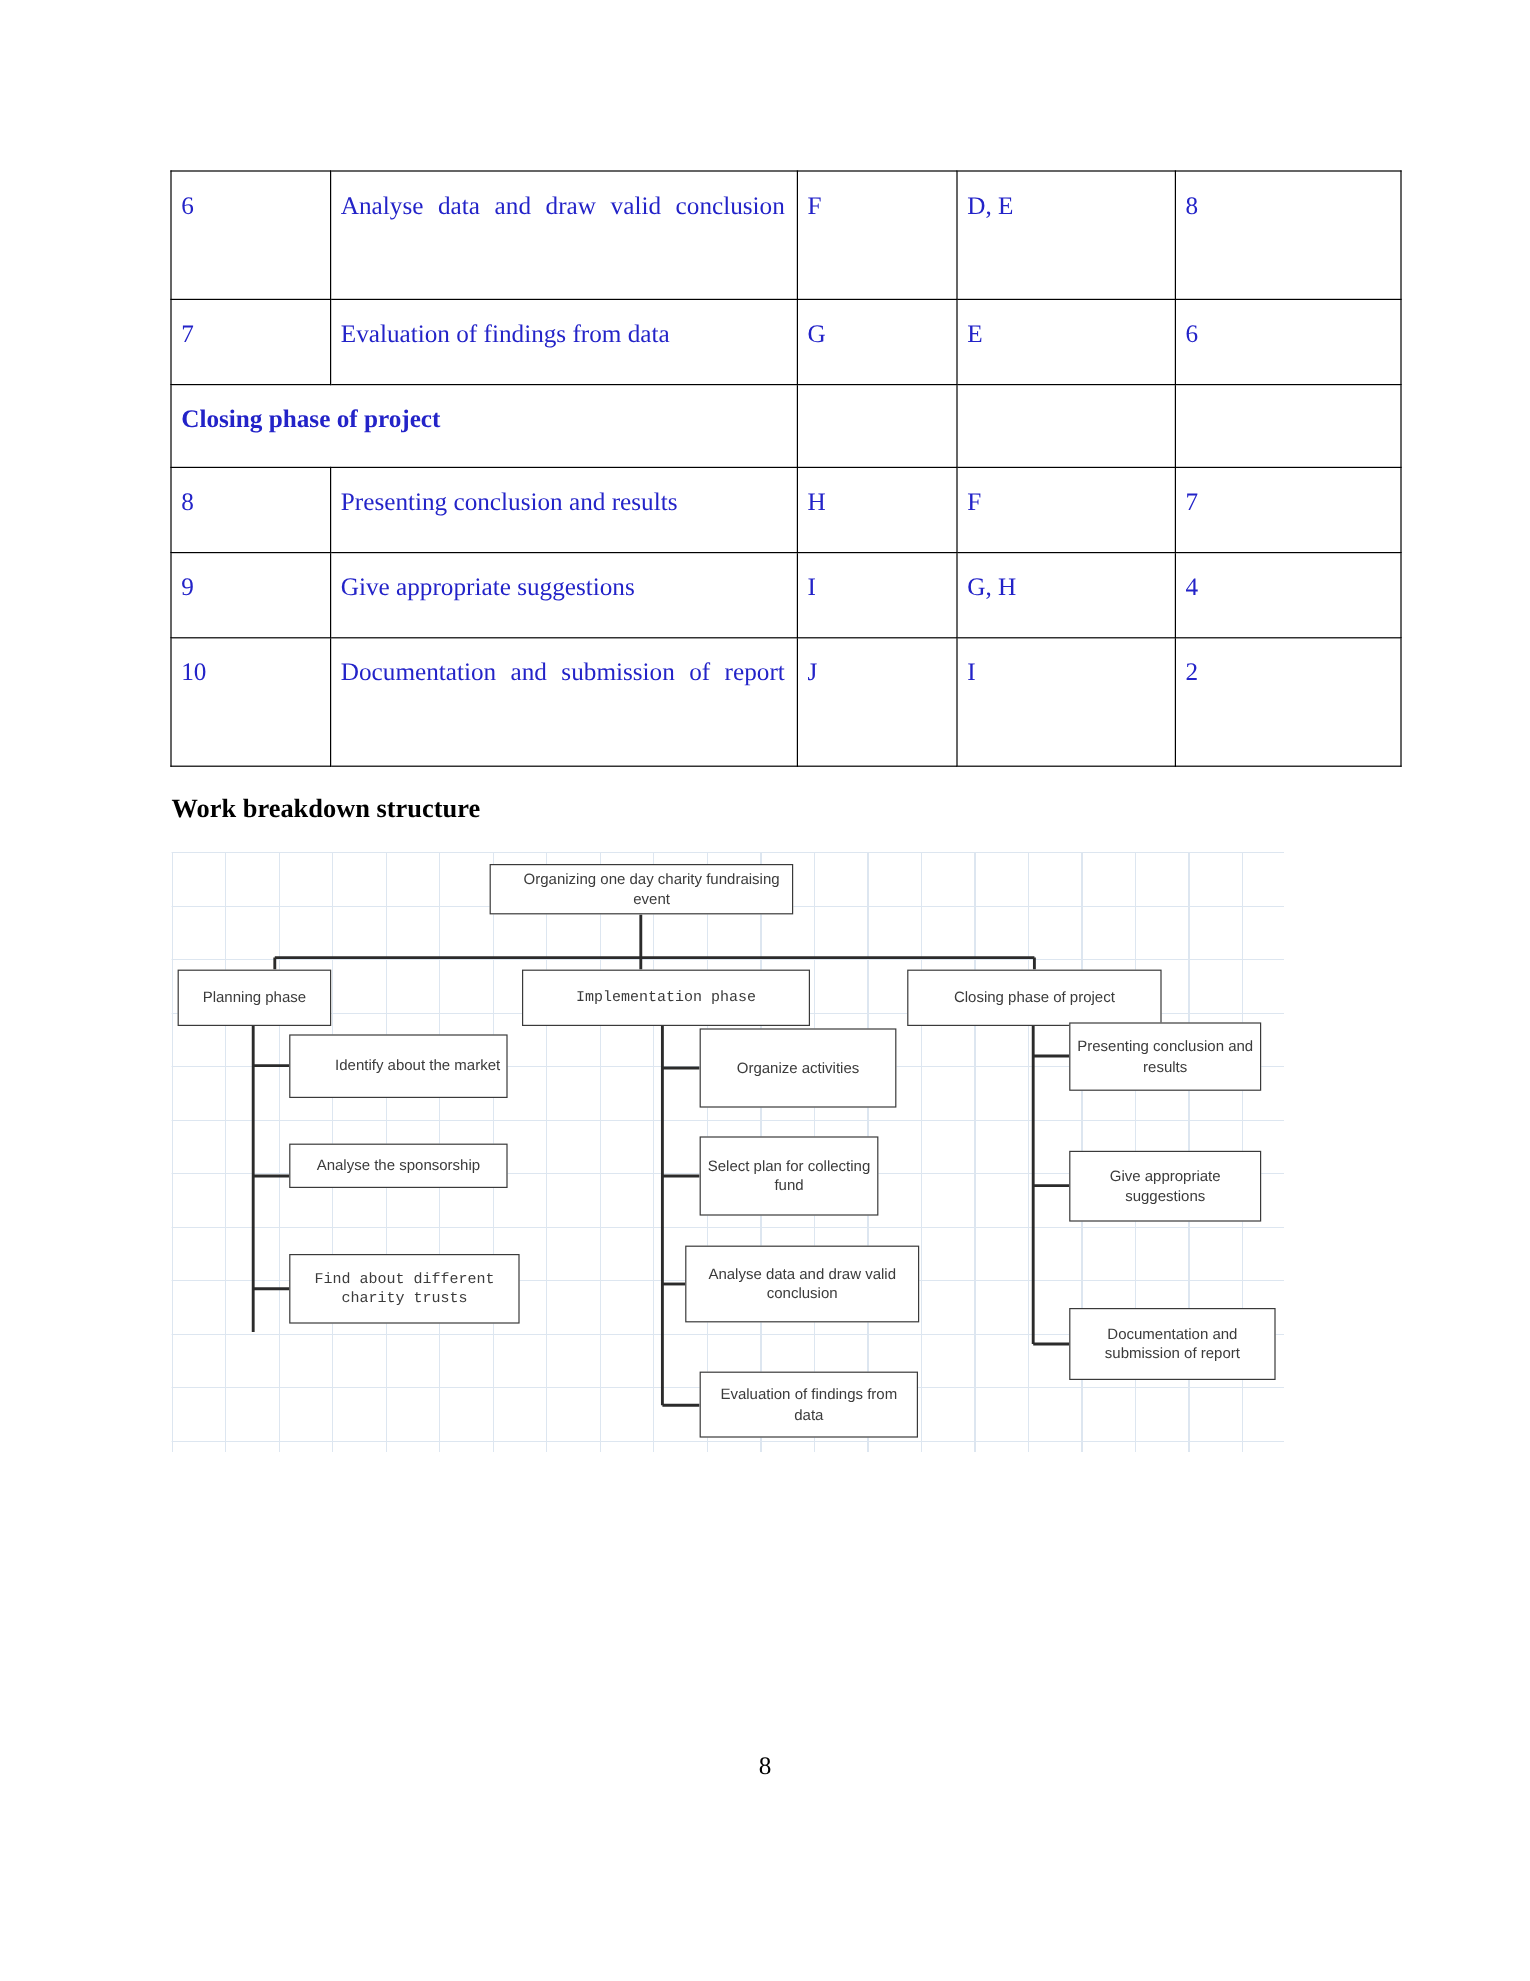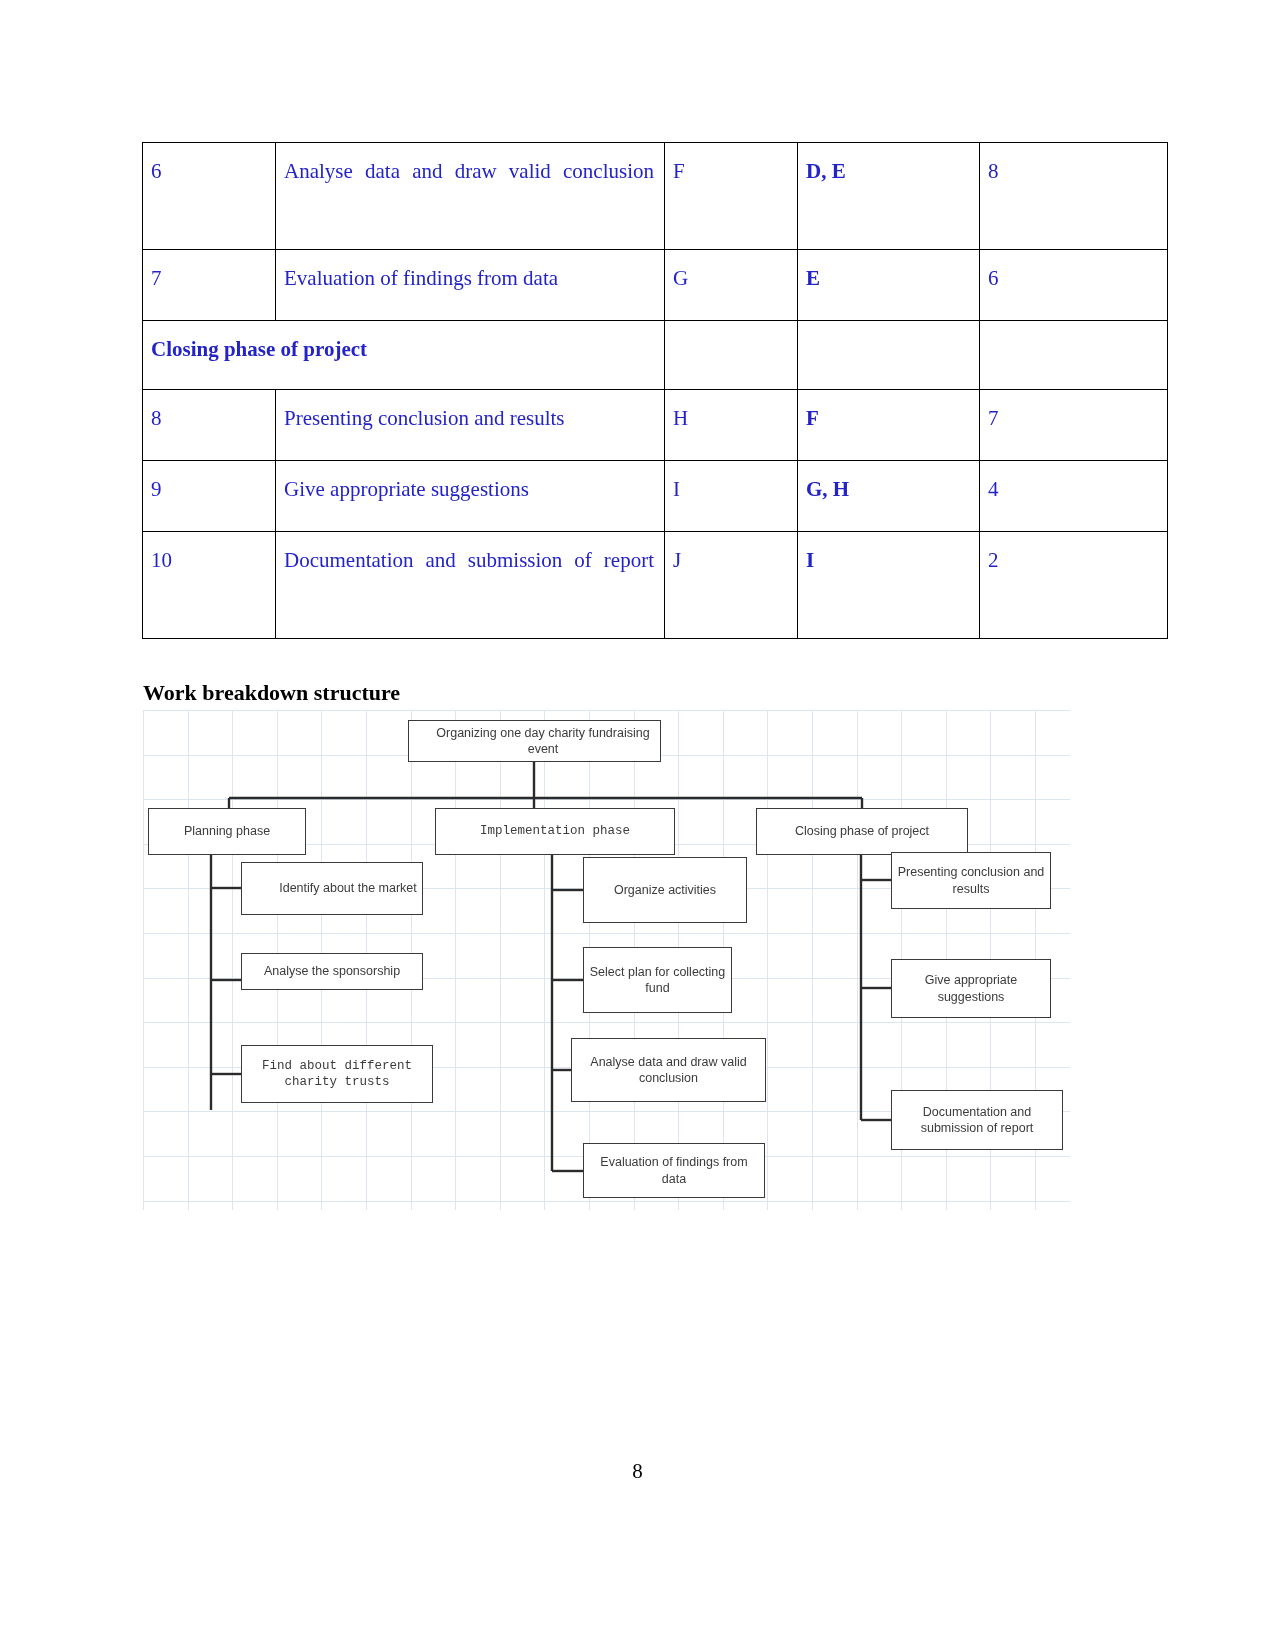--- a/index.html
+++ b/index.html
@@ -33,21 +33,21 @@
     vertical-align: top;
     padding: 9px 10px 9px 8px;
     color: #2323c8;
     font-family: "Liberation Serif", serif;
     font-size: 21px;
     line-height: 1.9;
   }
   td.c-id    { width: 114px; }
   td.c-task  { width: 370px; text-align: justify; text-align-last: justify; }
   td.c-code  { width: 114px; }
-  td.c-pred  { width: 163px; font-weight: bold; }
+  td.c-pred  { width: 163px; }
   td.c-dur   { width: 169px; }
 
   td.c-task.nojust { text-align: left; text-align-last: left; }
 
   tr.row-tall td { height: 88px; }
   tr.row-short td { height: 52px; }
   tr.row-phase td { height: 50px; }
 
   td.phase-cell {
     font-weight: bold;
@@ -58,21 +58,20 @@
 
   
   .wbs-heading {
     position: absolute;
     left: 143px;
     top: 661px;
     font-family: "Liberation Serif", serif;
     font-weight: bold;
     font-size: 22px;
     color: #000000;
-    margin-top: 19px;
   }
 
   
   .wbs {
     position: absolute;
     left: 143px;
     top: 710px;
     width: 927px;
     height: 500px;
     background:
@@ -96,21 +95,21 @@
     display: flex;
     align-items: center;
     justify-content: center;
     text-align: center;
     padding: 2px 4px;
   }
 
   
   .n-root   { left: 265px; top: 10px;  width: 253px; height: 42px; padding-left: 21px; }
   
-  .n-ph1    { left: 5px;   top: 98px;  width: 158px; height: 47px; }
+  .n-ph1    { left: 5px;   top: 98px;  width: 128px; height: 47px; }
   .n-ph2    { left: 292px; top: 98px;  width: 240px; height: 47px; font-family: Liberation Mono, monospace; }
   .n-ph3    { left: 613px; top: 98px;  width: 212px; height: 47px; }
   
   .n-p1     { left: 98px;  top: 152px; width: 182px; height: 53px; padding-left: 36px; }
   .n-p2     { left: 98px;  top: 243px; width: 182px; height: 37px; }
   .n-p3     { left: 98px;  top: 335px; width: 192px; height: 58px; font-family: Liberation Mono, monospace; }
   
   .n-i1     { left: 440px; top: 147px; width: 164px; height: 66px; }
   .n-i2     { left: 440px; top: 237px; width: 149px; height: 66px; }
   .n-i3     { left: 428px; top: 328px; width: 195px; height: 64px; }

